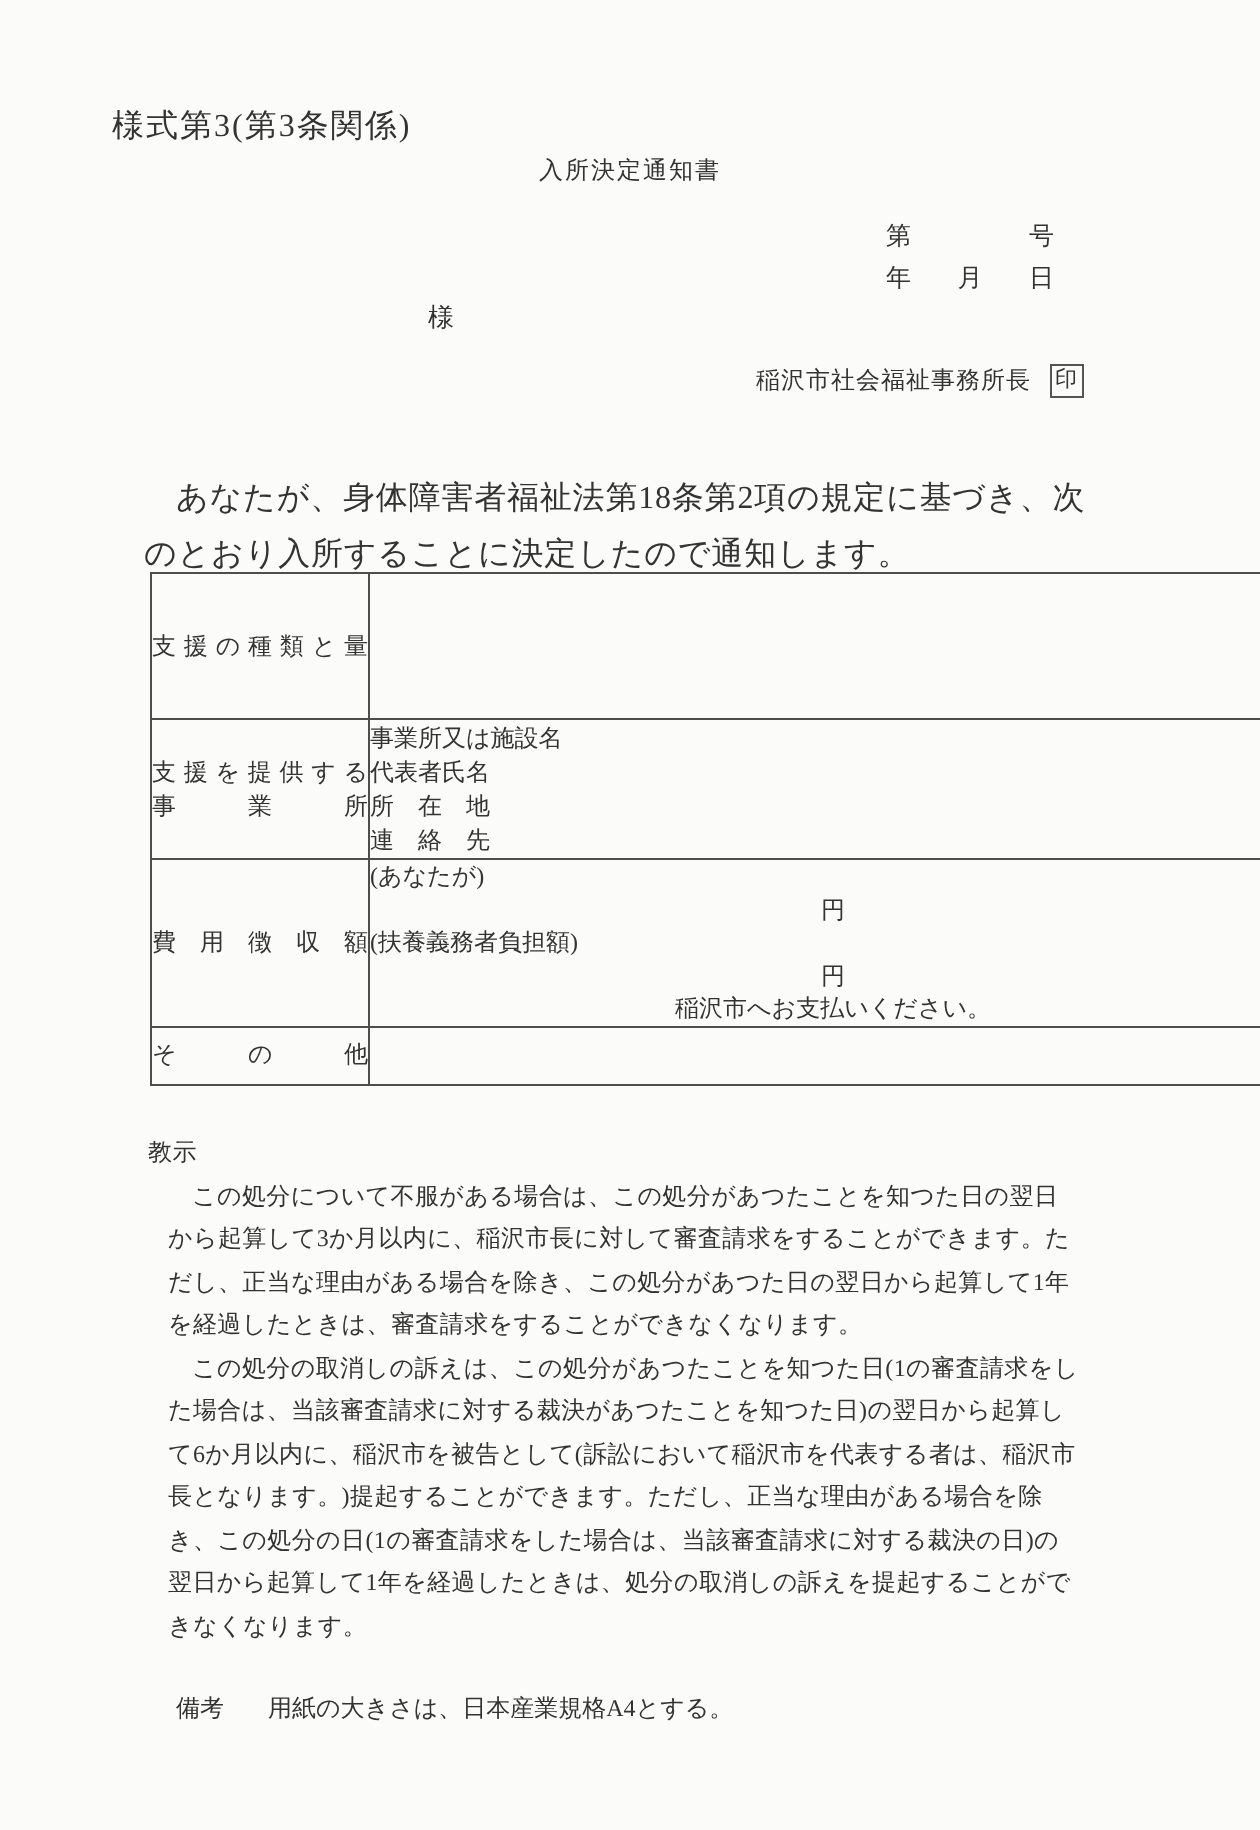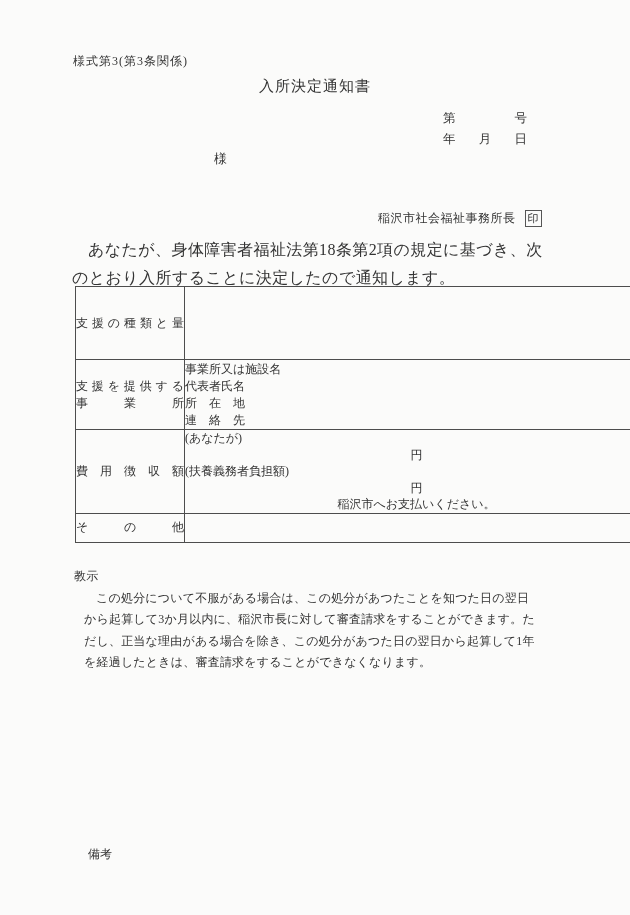--- a/index.html
+++ b/index.html
@@ -11,28 +11,28 @@
     height: 915px;
     background: #fbfbfa;
     color: #333333;
     font-family: "Liberation Serif", "DejaVu Serif", serif;
     position: relative;
     overflow: hidden;
   }
   .abs { position: absolute; }
 
   .form-id {
-    left: 73px; top: 53px;
-    font-size: 12px;
+    left: 56px; top: 53px;
+    font-size: 16px;
     letter-spacing: 1px;
   }
   .doc-title {
     left: 0; top: 77px; width: 630px;
     text-align: center;
-    font-size: 15px;
+    font-size: 12px;
     letter-spacing: 1px;
   }
   .doc-number-block {
     left: 443px; top: 108px; width: 84px;
     font-size: 12.5px;
     line-height: 21px;
   }
   .flex-between {
     display: flex;
     justify-content: space-between;
@@ -40,21 +40,20 @@
   .addressee {
     left: 214px; top: 150px;
     font-size: 13px;
   }
   .issuer-line {
     left: 378px; top: 182px;
     font-size: 12px;
     letter-spacing: 0.5px;
     display: flex;
     align-items: center;
-    margin-top: 28px;
   }
   .seal-box {
     display: inline-block;
     width: 15px; height: 15px;
     line-height: 15px;
     text-align: center;
     border: 1px solid #555;
     font-size: 11px;
     margin-left: 9px;
     letter-spacing: 0;
@@ -178,18 +177,20 @@
   <tr class="r5">
     <td class="lbl just">そ　　の　　他</td>
     <td class="val"></td>
   </tr>
 </tbody>
   </table>
 
 <div class="abs instructions">
   <div>教示</div>
   <p class="instr-body">この処分について不服がある場合は、この処分があつたことを知つた日の翌日から起算して3か月以内に、稲沢市長に対して審査請求をすることができます。ただし、正当な理由がある場合を除き、この処分があつた日の翌日から起算して1年を経過したときは、審査請求をすることができなくなります。</p>
+  <p class="instr-body">この処分の取消しの訴えは、この処分があつたことを知つた日(1の審査請求をした場合は、当該審査請求に対する裁決があつたことを知つた日)の翌日から起算して6か月以内に、稲沢市を被告として(訴訟において稲沢市を代表する者は、稲沢市長となります。)提起することができます。ただし、正当な理由がある場合を除き、この処分の日(1の審査請求をした場合は、当該審査請求に対する裁決の日)の翌日から起算して1年を経過したときは、処分の取消しの訴えを提起することができなくなります。</p>
 </div>
 
 <div class="abs remarks">
   <span>備考</span>
   <span class="gap"></span>
+  <span>用紙の大きさは、日本産業規格A4とする。</span>
 </div>
 
 </body></html>

